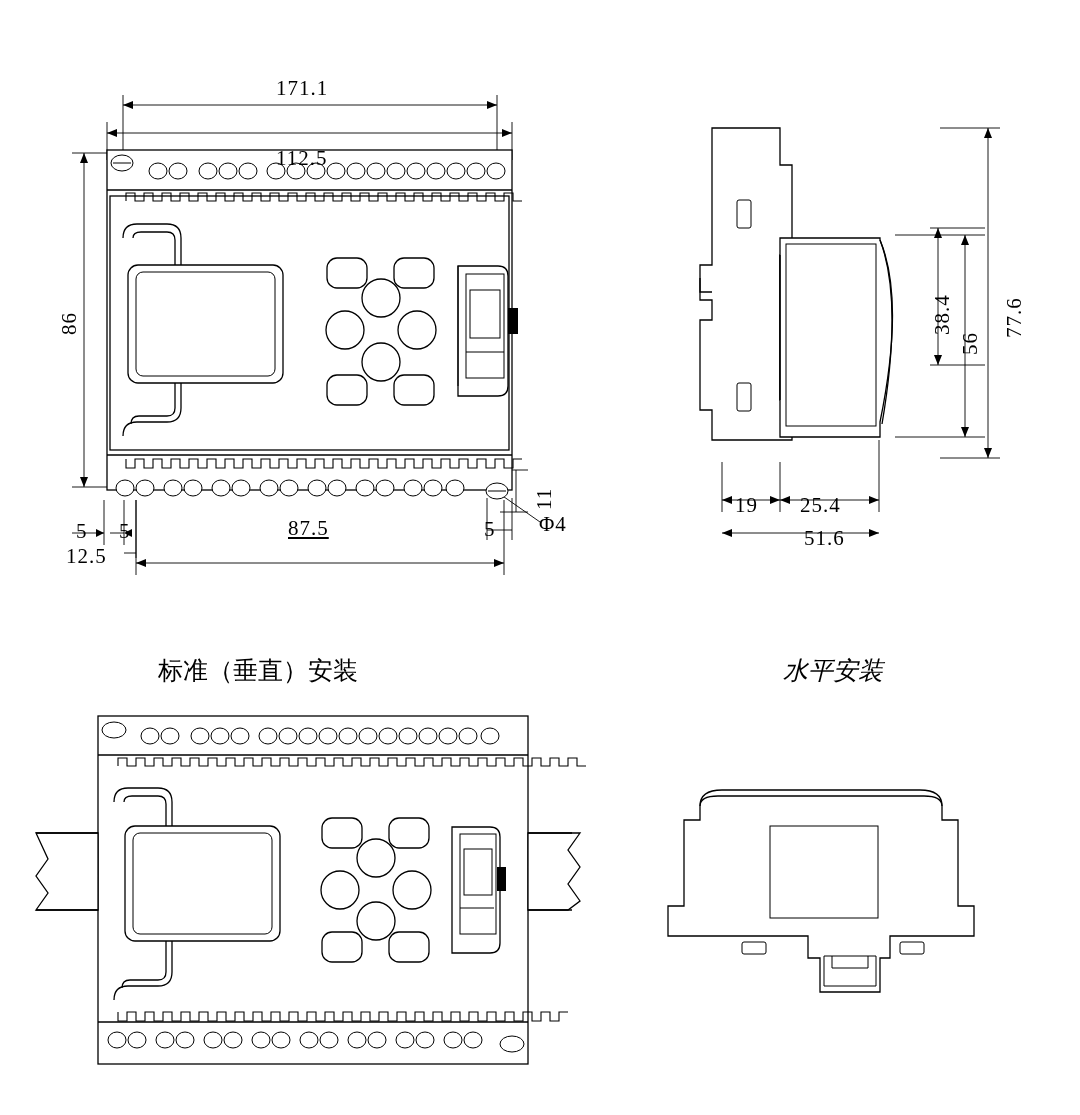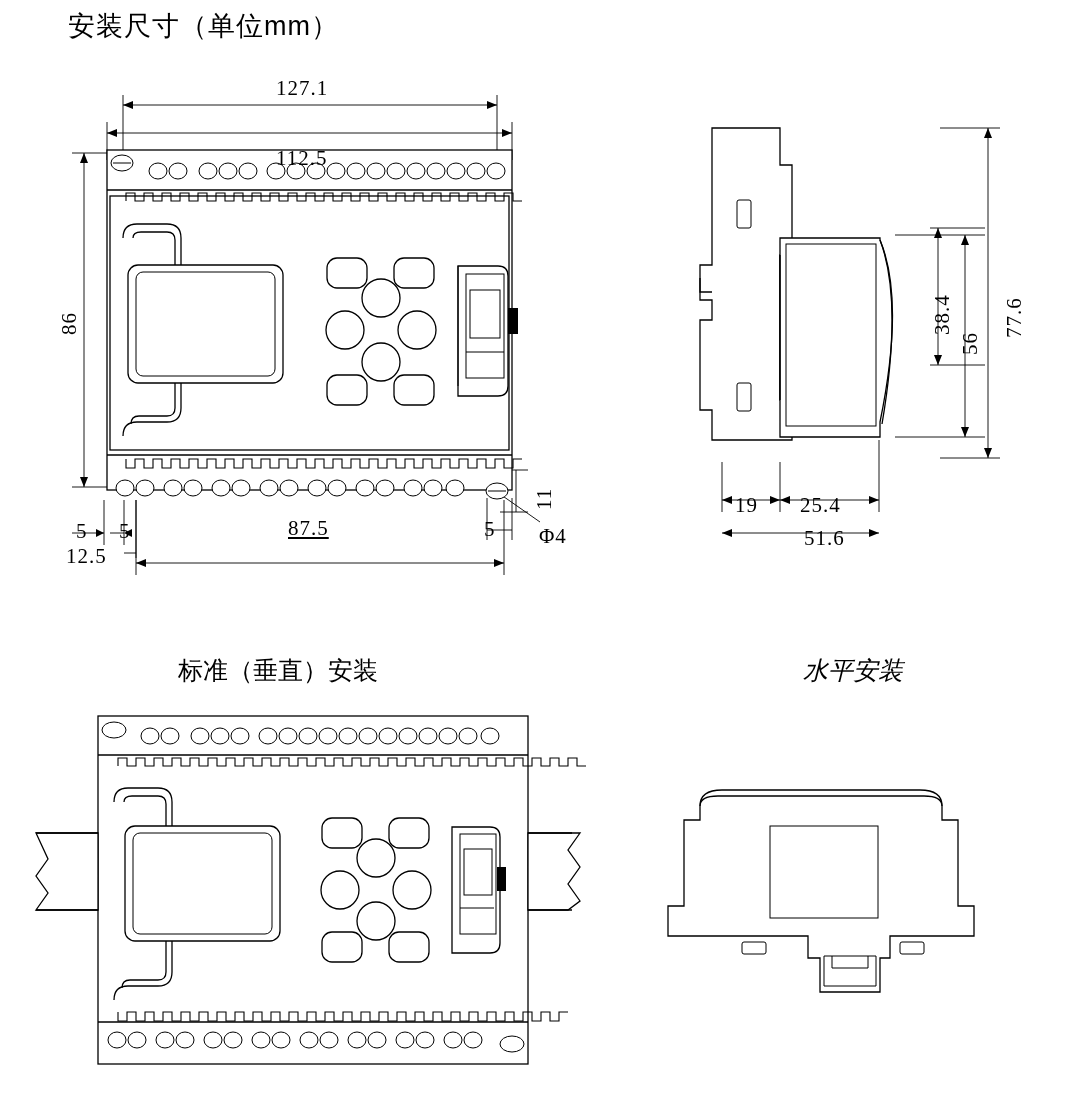--- a/index.html
+++ b/index.html
@@ -27,21 +27,20 @@
     font-family: "Liberation Sans", sans-serif;
     font-size: 27px;
     letter-spacing: 1px;
     white-space: nowrap;
   }
   .caption {
     position: absolute;
     font-family: "Liberation Sans", sans-serif;
     font-size: 25px;
     white-space: nowrap;
-    margin-left: 20px;
   }
   #cap-vertical { left: 158px; top: 654px; }
   #cap-horizontal { left: 783px; top: 654px; font-style: italic; }
 
   
   .dim {
     position: absolute;
     font-family: "Liberation Serif", serif;
     font-size: 21px;
     white-space: nowrap;
@@ -57,21 +56,20 @@
   .hatch { stroke: #000; fill: none; stroke-width: 1.1; }
   .fillw { fill: #ffffff; stroke: #000; stroke-width: 1.3; }
   .fillw-thin { fill: #ffffff; stroke: #000; stroke-width: 1; }
   .ext { stroke: #000; fill: none; stroke-width: 0.9; }
 </style>
 </head>
 <body>
 
 <div class="page">
 
-  <div class="title">安装尺寸（单位mm）</div>
 
   <svg width="1080" height="1115">
 
     <g class="ext">
       <line x1="123" y1="95" x2="123" y2="160"></line>
       <line x1="497" y1="95" x2="497" y2="160"></line>
       <line x1="123" y1="105" x2="497" y2="105"></line>
       <polygon points="123,105 133,101 133,109" fill="#000" stroke="none"></polygon>
       <polygon points="497,105 487,101 487,109" fill="#000" stroke="none"></polygon>
     </g>
@@ -325,30 +323,30 @@
       Q700 790 722 790 L920 790 Q942 790 942 806 L942 820 L958 820 L958 906 L974 906 L974 936
       L890 936 L890 958 L880 958 L880 992 L820 992 L820 958 L808 958 L808 936 Z"></path>
     <path class="ln" d="M700 806 Q700 796 718 796 L924 796 Q942 796 942 806" fill="none"></path>
     <rect class="ln-thin" x="770" y="826" width="108" height="92" fill="none"></rect>
     <rect class="fillw-thin" x="742" y="942" width="24" height="12" rx="2"></rect>
     <rect class="fillw-thin" x="900" y="942" width="24" height="12" rx="2"></rect>
     <path class="fillw-thin" d="M824 956 L876 956 L876 986 L824 986 Z"></path>
     <path class="ln-thin" d="M832 956 L832 968 L868 968 L868 956" fill="none"></path>
   </svg>
 
-  <div class="dim" style="left:276px; top:76px;">127.1</div>
+  <div class="dim" style="left:276px; top:76px;">171.1</div>
   <div class="dim" style="left:276px; top:106px;margin-top:40px;">112.5</div>
   <div class="dim rot90" style="left:57px; top:335px;">86</div>
   <div class="dim" style="left:288px; top:516px;text-decoration:underline;">87.5</div>
   <div class="dim" style="left:76px; top:519px;">5</div>
   <div class="dim" style="left:119px; top:519px;">5</div>
   <div class="dim" style="left:66px; top:544px;text-align:right;">12.5</div>
   <div class="dim" style="left:484px; top:517px;">5</div>
   <div class="dim rot90" style="left:532px; top:510px;">11</div>
-  <div class="dim" style="left:539px; top:512px;margin-top:12px;">Φ4</div>
+  <div class="dim" style="left:539px; top:512px;">Φ4</div>
 
   <div class="dim rot90" style="left:1002px; top:338px;">77.6</div>
   <div class="dim rot90" style="left:958px; top:355px;">56</div>
   <div class="dim rot90" style="left:930px; top:335px;">38.4</div>
   <div class="dim" style="left:735px; top:493px;">19</div>
   <div class="dim" style="left:800px; top:493px;">25.4</div>
   <div class="dim" style="left:804px; top:526px;">51.6</div>
 
   <div class="caption" id="cap-vertical">标准（垂直）安装</div>
   <div class="caption" id="cap-horizontal">水平安装</div>

